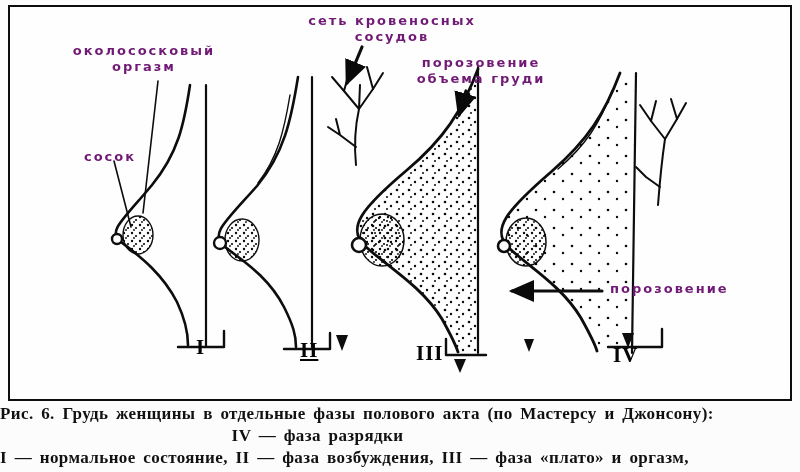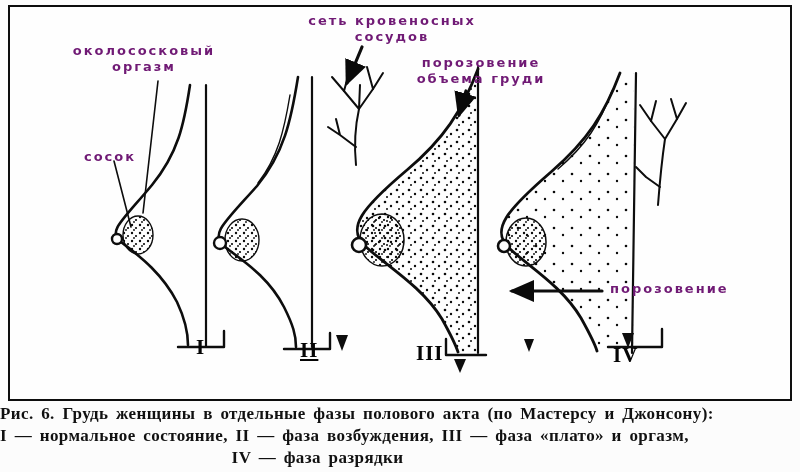--- a/index.html
+++ b/index.html
@@ -134,17 +134,17 @@
     <div class="fig-label left-align" style="left:600px;top:274px;width:160px;">порозовение</div>
 
     <div class="numeral" style="left:186px;top:328px;">I</div>
     <div class="numeral" style="left:290px;top:331px;text-decoration:underline;">II</div>
     <div class="numeral" style="left:406px;top:334px;">III</div>
     <div class="numeral" style="left:556px;top:336px;margin-left:47px;">IV</div>
   </div>
 
   <div class="caption">
     <div class="cap-line">Рис. 6. Грудь женщины в отдельные фазы полового акта (по Мастерсу и Джонсону):</div>
+    <div class="cap-line wrapok">IV — фаза разрядки</div>
     <div class="cap-line">I — нормальное состояние, II — фаза возбуждения, III — фаза «плато» и оргазм,</div>
-    <div class="cap-line wrapok">IV — фаза разрядки</div>
   </div>
 
 </div>
 
 </body></html>

